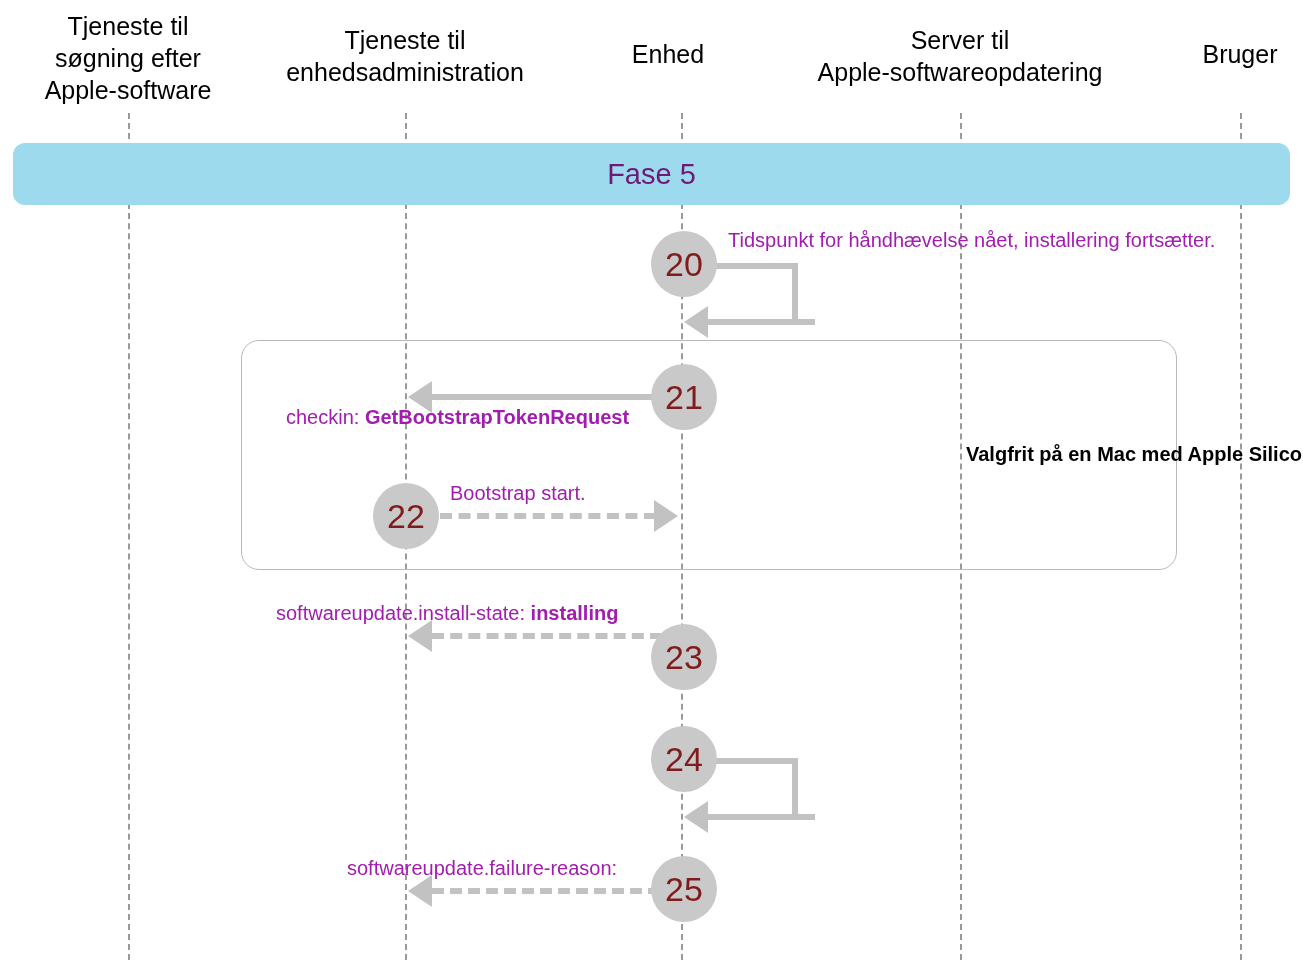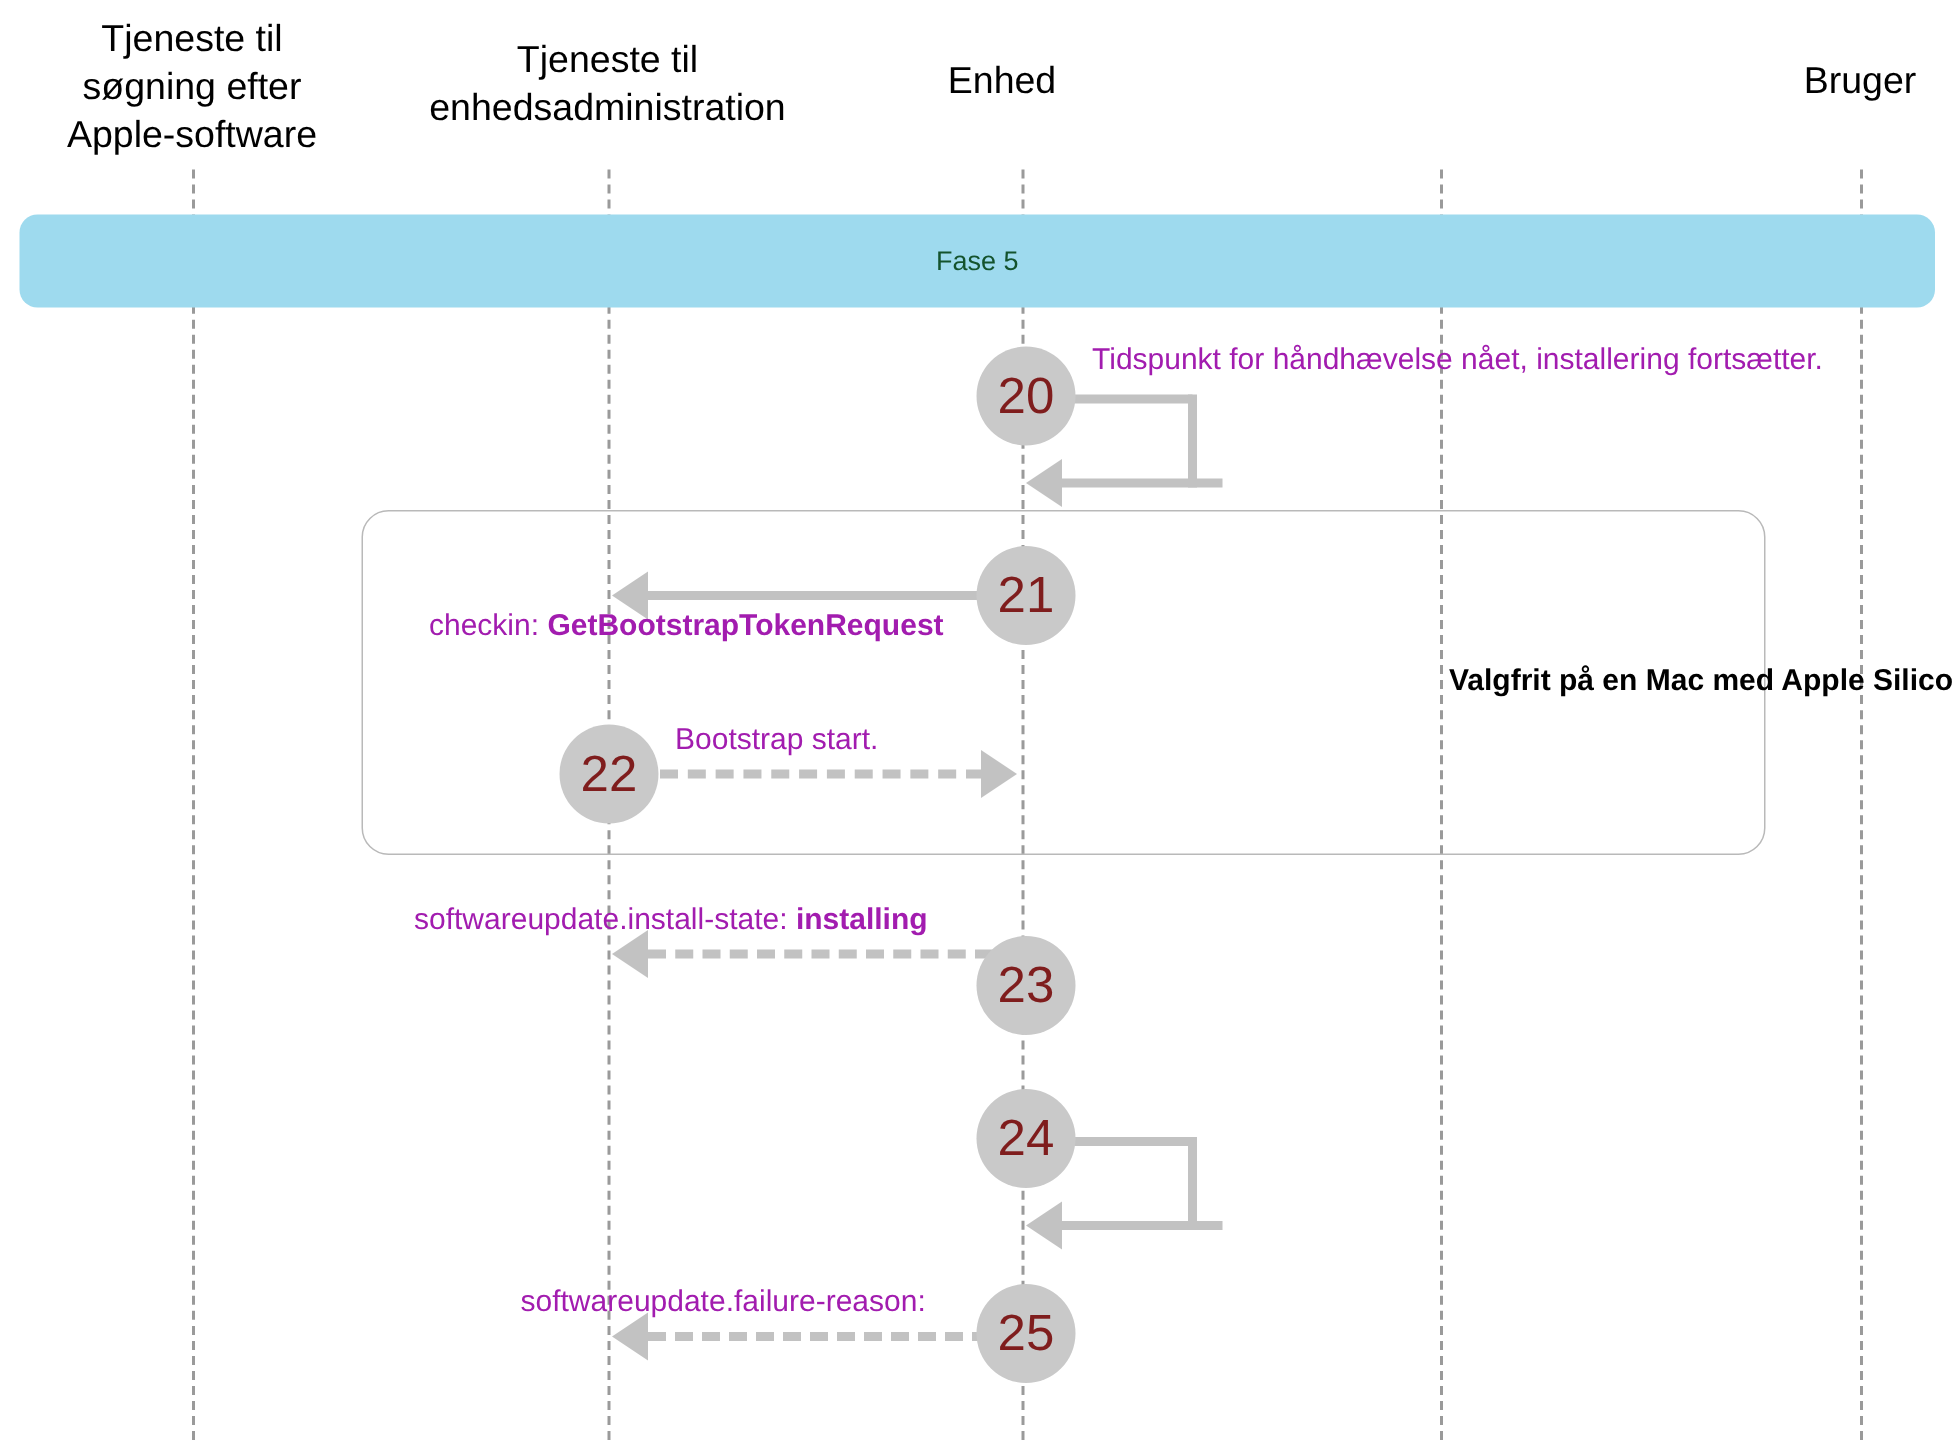--- a/index.html
+++ b/index.html
@@ -47,22 +47,22 @@
     width: 1277px;
     height: 62px;
     border-radius: 12px;
     background: #9edaee;
     display: flex;
     align-items: center;
     justify-content: center;
     z-index: 3;
   }
   .phase-banner-label {
-    font-size: 18px;
-    color: #14532d;
+    font-size: 29px;
+    color: #701a75;
   }
 
   
   .opt-box {
     position: absolute;
     left: 241px;
     top: 340px;
     width: 934px;
     height: 228px;
     border: 1.5px solid #b9b9b9;
@@ -160,20 +160,22 @@
 <body>
 
 <div id="diagram">
 
   <div class="participant" style="left:8px; top:10px; width:240px;">Tjeneste til
 søgning efter
 Apple-software</div>
   <div class="participant" style="left:255px; top:24px; width:300px;">Tjeneste til
 enhedsadministration</div>
   <div class="participant" style="left:598px; top:38px; width:140px;">Enhed</div>
+  <div class="participant" style="left:770px; top:24px; width:380px;">Server til
+Apple-softwareopdatering</div>
   <div class="participant" style="left:1170px; top:38px; width:140px;">Bruger</div>
 
   <div class="lifeline" style="left:128px;"></div>
   <div class="lifeline" style="left:405px;"></div>
   <div class="lifeline" style="left:681px;"></div>
   <div class="lifeline" style="left:960px;"></div>
   <div class="lifeline" style="left:1240px;"></div>
 
   <div class="phase-banner">
     <span class="phase-banner-label">Fase 5</span>

